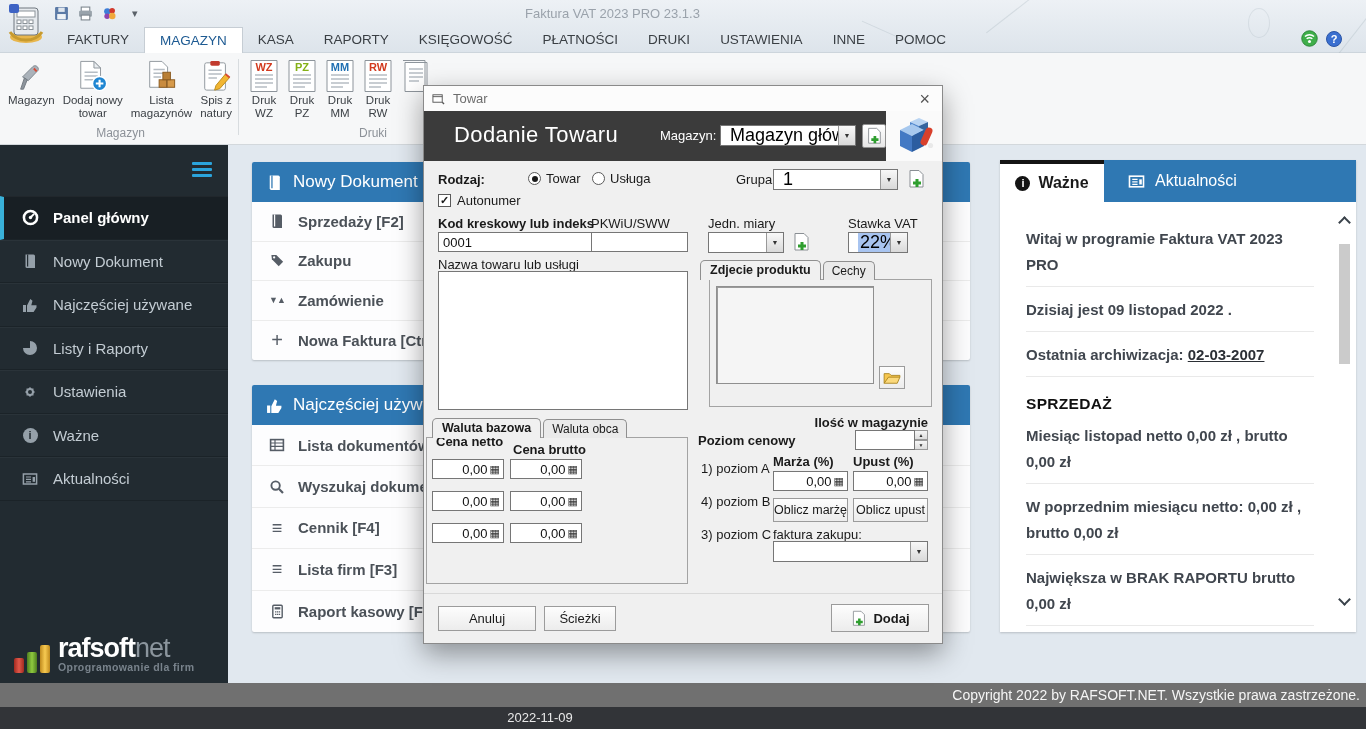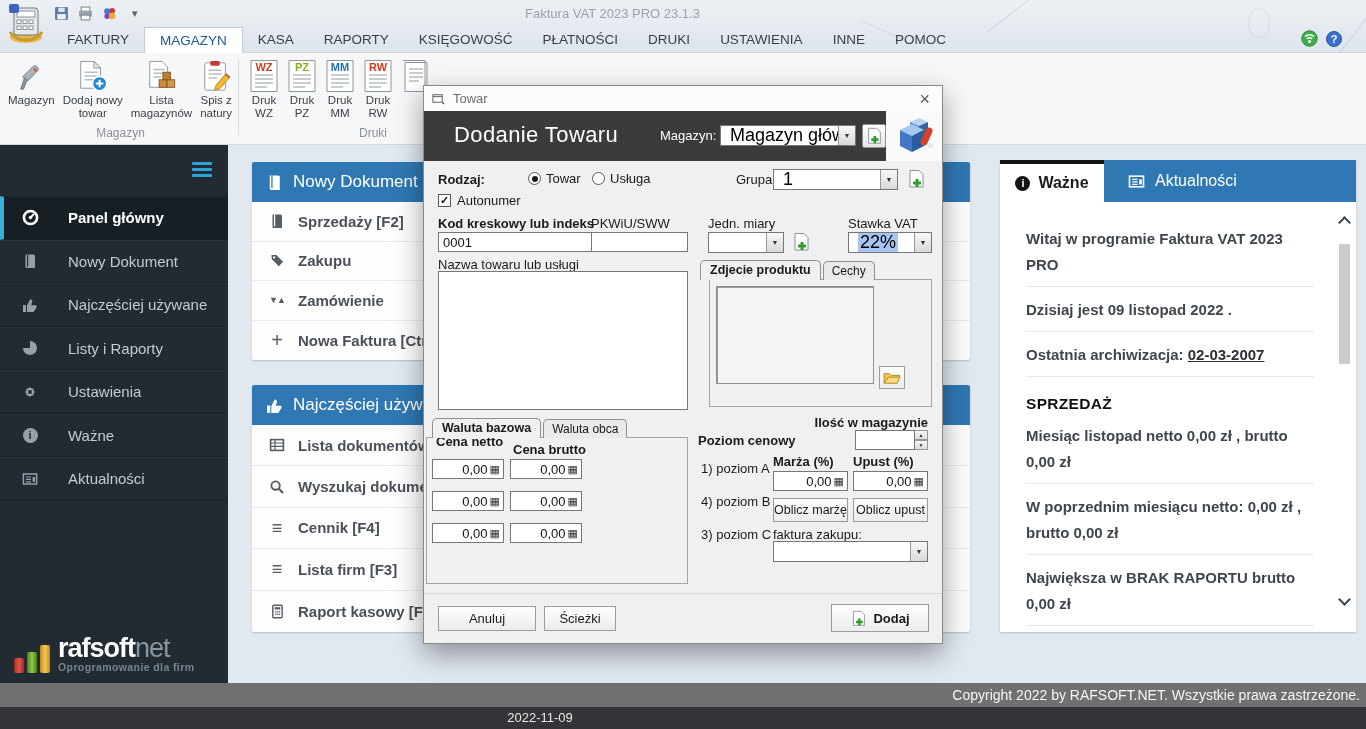--- a/index.html
+++ b/index.html
@@ -31,21 +31,21 @@
 .glabel{position:absolute;bottom:3px;left:0;right:0;text-align:center;font-size:12px;color:#8c9198}
 .gsep{position:absolute;top:6px;width:1px;height:76px;background:#d8dcdf}
 .druk-icon{position:relative;width:30px;height:34px}
 .druk-icon .badge{position:absolute;left:0;right:0;top:2px;text-align:center;font-size:11px;font-weight:bold}
 .badge.wz,.badge.rw{color:#d23a1f}.badge.pz{color:#85b117}.badge.mm{color:#1f6fb2}
 
 .sidebar{position:absolute;left:0;top:145px;width:228px;height:538px;background:#222b31}
 .hamburger{position:absolute;right:16px;top:17px;width:20px;cursor:pointer}
 .hamburger span{display:block;height:3px;background:#2ba4dc;margin-bottom:3px;border-radius:1px}
 .snav{position:absolute;left:0;right:0;top:51px}
-.sitem{height:43.5px;display:flex;align-items:center;gap:28px;padding-left:20px;color:#c3ccd3;font-size:15px;border-bottom:1px solid #1b2328;border-top:1px solid rgba(255,255,255,.04)}
+.sitem{height:43.5px;display:flex;align-items:center;gap:13px;padding-left:20px;color:#c3ccd3;font-size:15px;border-bottom:1px solid #1b2328;border-top:1px solid rgba(255,255,255,.04)}
 .sitem .sic{width:20px;color:#95a0a9;display:flex;justify-content:center}
 .sitem.active{background:#181f24;border-left:4px solid #39b1d9;padding-left:16px;color:#fff;font-weight:bold}
 .sitem.active .sic{color:#fff}
 .circle-i{width:15px;height:15px;border-radius:50%;background:#95a0a9;color:#222b31;font-size:11px;font-weight:bold;display:flex;align-items:center;justify-content:center;font-style:normal}
 .rlogo{position:absolute;left:14px;bottom:10px;display:flex;align-items:flex-end;gap:8px}
 .rlogo .bars{display:flex;align-items:flex-end;gap:3px}
 .rlogo .bars i{display:block;width:10px;border-radius:2px}
 .rlogo .b1{height:15px;background:linear-gradient(90deg,#a32a20,#e0584a,#a32a20)}
 .rlogo .b2{height:21px;background:linear-gradient(90deg,#4d7d1f,#8fc93f,#4d7d1f)}
 .rlogo .b3{height:28px;background:linear-gradient(90deg,#c08a1d,#f7ca52,#c08a1d)}
@@ -612,21 +612,21 @@
     <div class="combo" style="left:284px;top:146px;width:76px">
       <span class="cval"></span>
       <span class="cbtn">▼</span>
     </div>
     <div class="addbare" style="left:366px;top:145px">
       <svg viewBox="0 0 20 20" width="20" height="20">
           <path d="M4 1.5h9l4 4V18H4z" fill="#fff" stroke="#8a8f94"></path>
           <path d="M7 14h8M11 10v8" stroke="#2f9e2f" stroke-width="3"></path>
         </svg>
     </div>
-    <div class="combo" style="left:424px;top:146px;width:84px">
+    <div class="combo" style="left:424px;top:146px;width:60px">
       <span class="cval">
           <span class="sel">22%</span>
         </span>
       <span class="cbtn">▼</span>
     </div>
 
     <span class="fldlbl" style="left:14px;top:171px">Nazwa towaru lub usługi</span>
     <textarea class="txtarea" style="left: 14px; top: 185px; width: 250px; height: 139px;"></textarea>
 
     <div class="xtabs" style="left:276px;top:174px">

